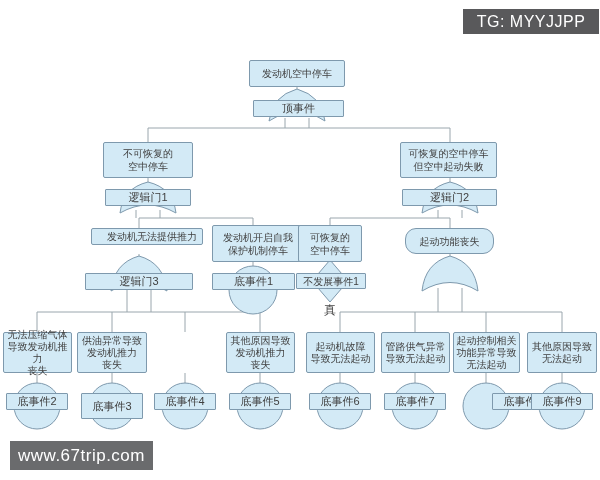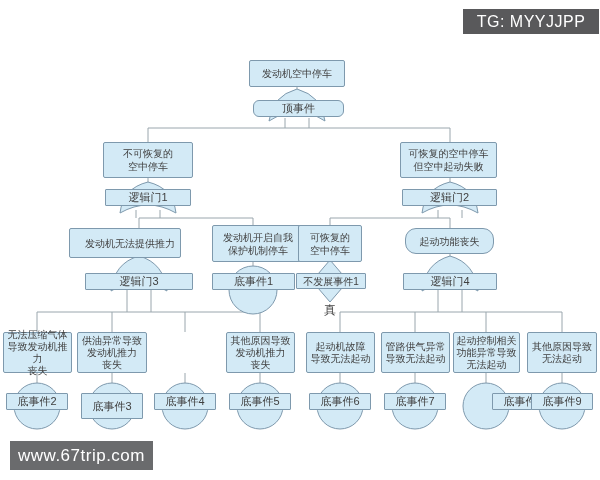--- a/index.html
+++ b/index.html
@@ -96,44 +96,43 @@
     <circle class="shape" cx="260" cy="406" r="23"></circle>
     <circle class="shape" cx="340" cy="406" r="23"></circle>
     <circle class="shape" cx="415" cy="406" r="23"></circle>
     <circle class="shape" cx="486" cy="406" r="23"></circle>
     <circle class="shape" cx="562" cy="406" r="23"></circle>
 
     <polygon class="shape" points="330,260 348,281 330,302 312,281"></polygon>
   </svg>
 
   <div class="node" style="left:249px;top:60px;width:96px;height:27px;">发动机空中停车</div>
-  <div class="symlbl" style="left:253px;top:100px;width:91px;height:17px;border-radius:6px;">顶事件</div>
+  <div class="symlbl" style="left:253px;top:100px;width:91px;height:17px;">顶事件</div>
 
   <div class="node" style="left:103px;top:142px;width:90px;height:36px;">不可恢复的
 空中停车</div>
   <div class="symlbl" style="left:105px;top:189px;width:86px;height:17px;">逻辑门1</div>
 
   <div class="node" style="left:400px;top:142px;width:97px;height:36px;">可恢复的空中停车
 但空中起动失败</div>
   <div class="symlbl" style="left:402px;top:189px;width:95px;height:17px;">逻辑门2</div>
 
-  <div class="node" style="left:69px;top:228px;width:112px;height:30px;padding-left:10px;">发动机无法提供推力</div>
+  <div class="node" style="left:91px;top:228px;width:112px;height:17px;padding-left:10px;">发动机无法提供推力</div>
   <div class="symlbl" style="left:85px;top:273px;width:108px;height:17px;">逻辑门3</div>
 
   <div class="node" style="left:212px;top:225px;width:92px;height:37px;">发动机开启自我
 保护机制停车</div>
   <div class="symlbl" style="left:212px;top:273px;width:83px;height:17px;">底事件1</div>
 
   <div class="node" style="left:298px;top:225px;width:64px;height:37px;">可恢复的
 空中停车</div>
   <div class="symlbl" style="left:296px;top:273px;width:70px;height:16px;font-size:10px;">不发展事件1</div>
   <div class="note" style="left:324px;top:302px;">真</div>
 
   <div class="node" style="left:405px;top:228px;width:89px;height:26px;border-radius:11px;">起动功能丧失</div>
-  <div class="symlbl" style="left:403px;top:273px;width:94px;height:17px;">逻辑门4</div>
 
   <div class="node small" style="left:3px;top:332px;width:69px;height:41px;">无法压缩气体
 导致发动机推力
 丧失</div>
   <div class="node small" style="left:77px;top:332px;width:70px;height:41px;">供油异常导致
 发动机推力
 丧失</div>
   <div class="node small" style="left:226px;top:332px;width:69px;height:41px;">其他原因导致
 发动机推力
 丧失</div>

